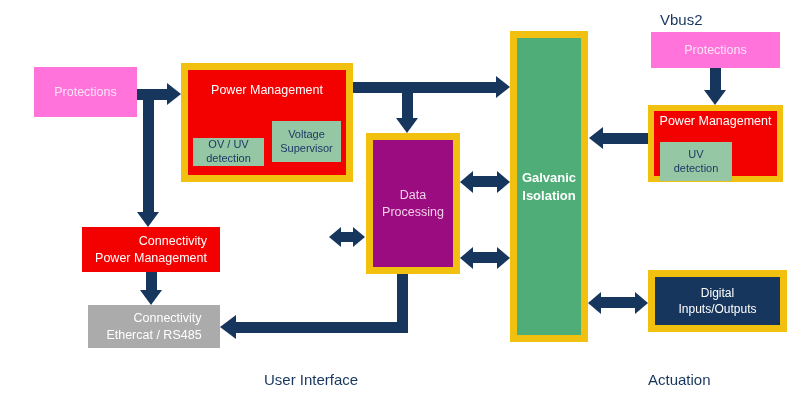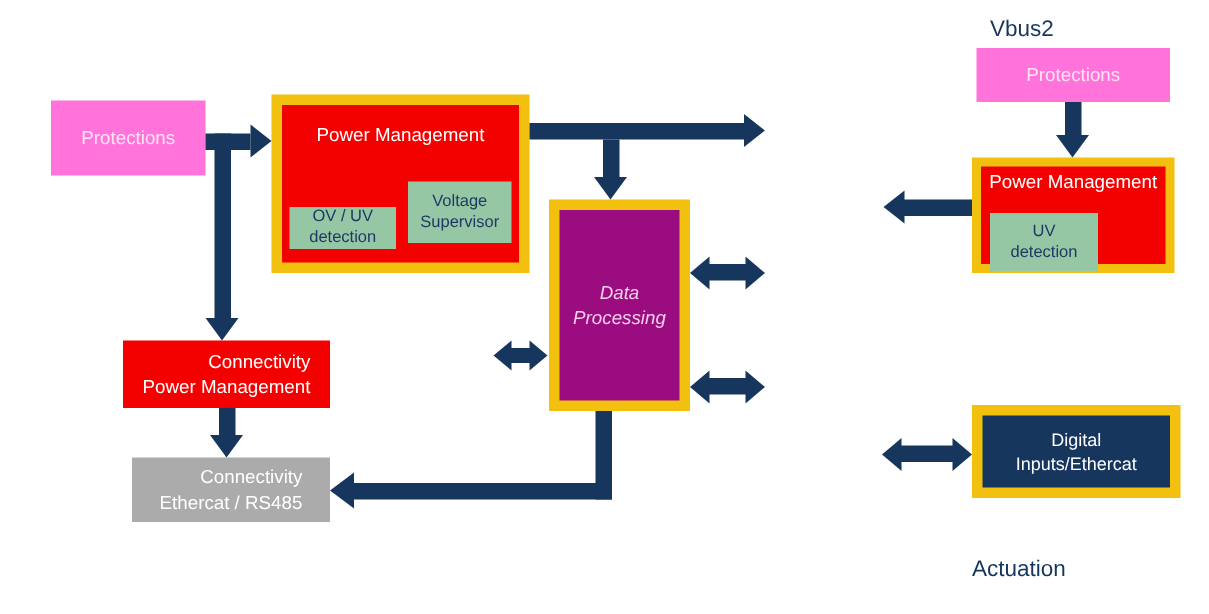--- a/index.html
+++ b/index.html
@@ -16,66 +16,71 @@
   .fill-red { background:var(--red,#F30000); }
   .fill-purple { background:var(--purple,#9B0C80); }
   .fill-green { background:var(--green,#4FAE77); }
   .fill-blue { background:var(--blue,#41C2E8); }
   .fill-navy { background:var(--navy,#17365D); }
   .center { display:flex; align-items:center; justify-content:center; text-align:center; white-space:pre-line; }
   .frame-title { position:absolute; left:0; right:0; text-align:center; color:#fff; font-size:12.5px; }
   .sub { position:absolute; background:var(--sage,#95C7A5); color:var(--sageText,#1F3864);
          display:flex; align-items:center; justify-content:center; text-align:center;
          white-space:pre-line; font-size:11px; line-height:1.25; }
-  .dp-text { color:var(--purpleText,#F3CFE8); font-size:12.5px; line-height:1.35;font-style:italic; }
+  .dp-text { color:var(--purpleText,#F3CFE8); font-size:12.5px; line-height:1.35; }
   .galv-text { color:#fff; font-size:13px; font-weight:bold; line-height:1.35; }
   .dio-text { color:#fff; font-size:12px; line-height:1.35; }
   .tm-text { color:#fff; font-size:12px; line-height:1.3; }
   .bar { position:absolute; background:var(--navy,#17365D); }
   .tri { position:absolute; width:0; height:0; border-style:solid; border-color:transparent; }
 </style>
 </head>
 <body>
 
 <div class="canvas">
 
   <div class="lbl" style="left:660px;top:11px;width:90px">Vbus2</div>
+  <div class="lbl" style="left:264px;top:371px;width:135px">User Interface</div>
   <div class="lbl" style="left:648px;top:371px;width:105px">Actuation</div>
 
   <div class="box pink" style="left:34px;top:67px;width:103px;height:50px">Protections</div>
 
   <div class="frame" style="left:181px;top:63px;width:172px;height:119px">
     <div class="inner fill-red" style="inset:7px">
       <div class="frame-title" style="top:13px">Power Management</div>
       <div class="sub" style="left:5px;top:68px;width:71px;height:28px">OV / UV
 detection</div>
       <div class="sub" style="left:84px;top:51px;width:69px;height:41px">Voltage
 Supervisor</div>
     </div>
   </div>
 
   <div class="frame" style="left:366px;top:133px;width:94px;height:141px">
     <div class="inner fill-purple center dp-text" style="inset:7px">Data
 Processing</div>
   </div>
 
+  <div class="frame" style="left:510px;top:31px;width:78px;height:311px">
+    <div class="inner fill-green center galv-text" style="inset:7px">Galvanic
+Isolation</div>
+  </div>
 
   <div class="box pink" style="left:651px;top:32px;width:129px;height:36px">Protections</div>
 
   <div class="frame" style="left:648px;top:105px;width:135px;height:77px">
     <div class="inner fill-red" style="inset:6px">
       <div class="frame-title" style="top:3px">Power Management</div>
       <div class="sub" style="left:6px;top:31px;width:72px;height:39px">UV
 detection</div>
     </div>
   </div>
 
   <div class="frame" style="left:648px;top:270px;width:139px;height:62px">
     <div class="inner fill-navy center dio-text" style="inset:7px">Digital
-Inputs/Ethercat</div>
+Inputs/Outputs</div>
   </div>
 
   <div class="box redbox" style="left:82px;top:227px;width:138px;height:45px">Connectivity
 Power Management</div>
 
 
   <div class="box graybox" style="left:88px;top:305px;width:132px;height:43px">Connectivity
 Ethercat / RS485</div>
 
   <div class="bar" style="left:137px;top:89px;width:30px;height:11px"></div>

